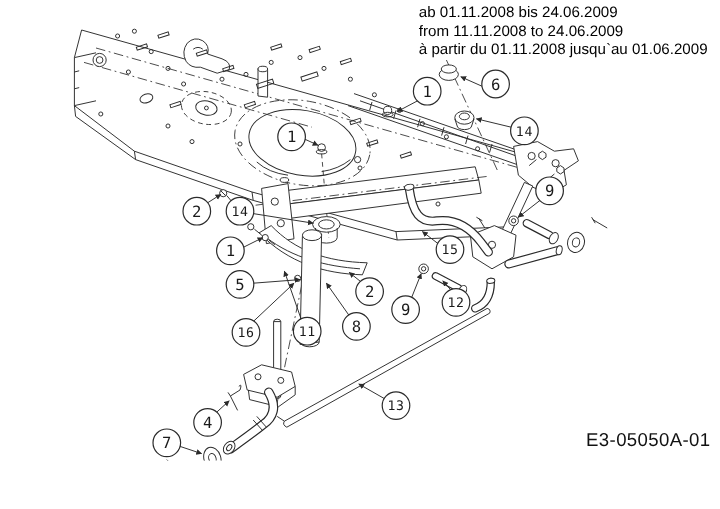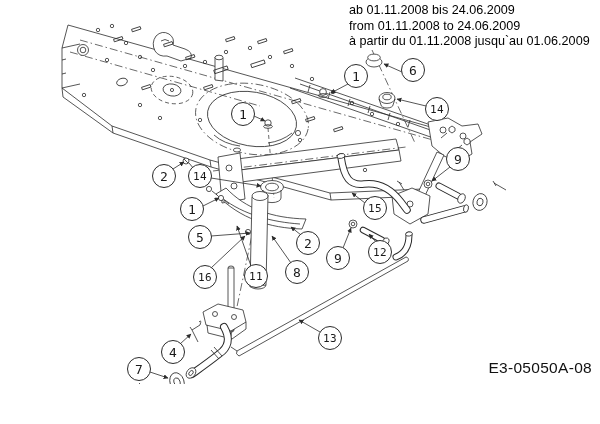--- a/index.html
+++ b/index.html
@@ -27,21 +27,21 @@
   .callout-text{fill:#1a1a1a;font-family:"DejaVu Sans Mono",monospace;}
   .leader{stroke:#2b2b2b;stroke-width:.8;fill:none;}
 </style>
 </head>
 <body>
 
 <div class="stage">
 
   <div class="validity">
     <div>ab 01.11.2008 bis 24.06.2009</div>
-    <div>from 01.11.2008 to 24.06.2009</div>
+    <div>from 11.11.2008 to 24.06.2009</div>
     <div>à partir du 01.11.2008 jusqu`au 01.06.2009</div>
   </div>
 
   <svg class="diagram" width="600" height="424" viewBox="0 0 600 424">
     <defs>
       <marker id="arr" markerWidth="7" markerHeight="7" refX="5.5" refY="3" orient="auto">
         <path d="M0,0 L6,3 L0,6 Z" fill="#2b2b2b"></path>
       </marker>
     </defs>
 
@@ -338,14 +338,14 @@
           <text x="139" y="369" dy="0.36em" text-anchor="middle" class="callout-text" font-size="13">7</text>
         </g>
         <g>
           <line x1="184" y1="401" x2="166" y2="392" class="leader" marker-end="url(#arr)"></line>
           <circle cx="193" cy="408" r="11.5" class="callout-circle"></circle>
           <text x="193" y="408" dy="0.36em" text-anchor="middle" class="callout-text" font-size="13">3</text>
         </g>
       </g>
   </svg>
 
-  <div class="drawing-number">E3-05050A-08</div>
+  <div class="drawing-number">E3-05050A-01</div>
 </div>
 
 </body></html>

